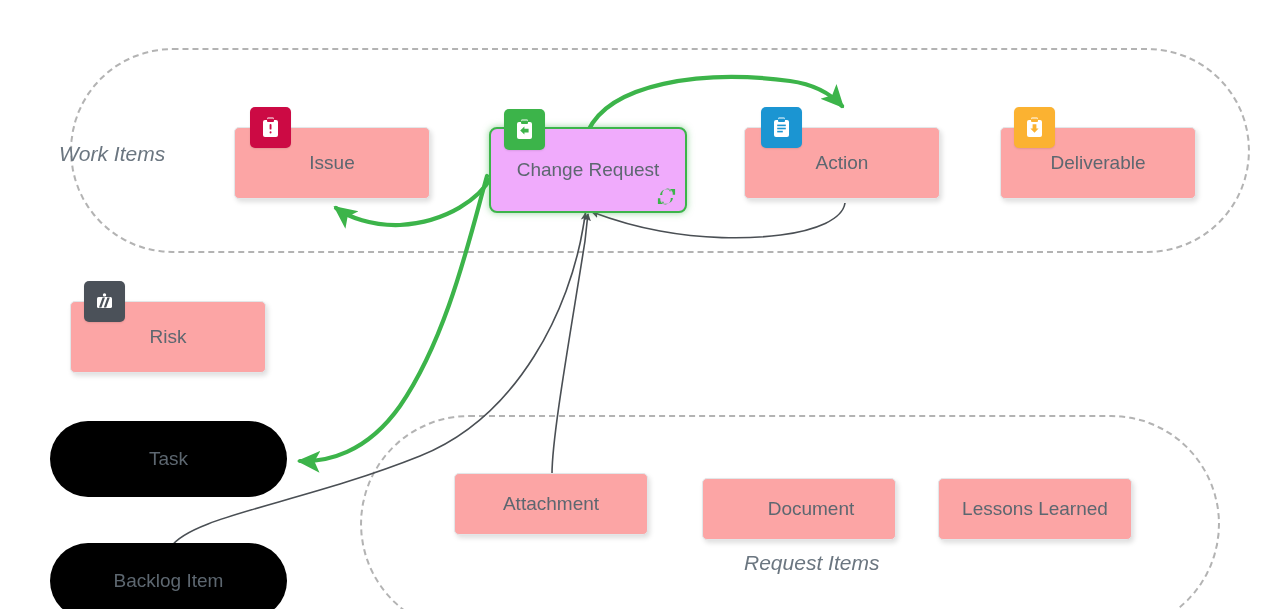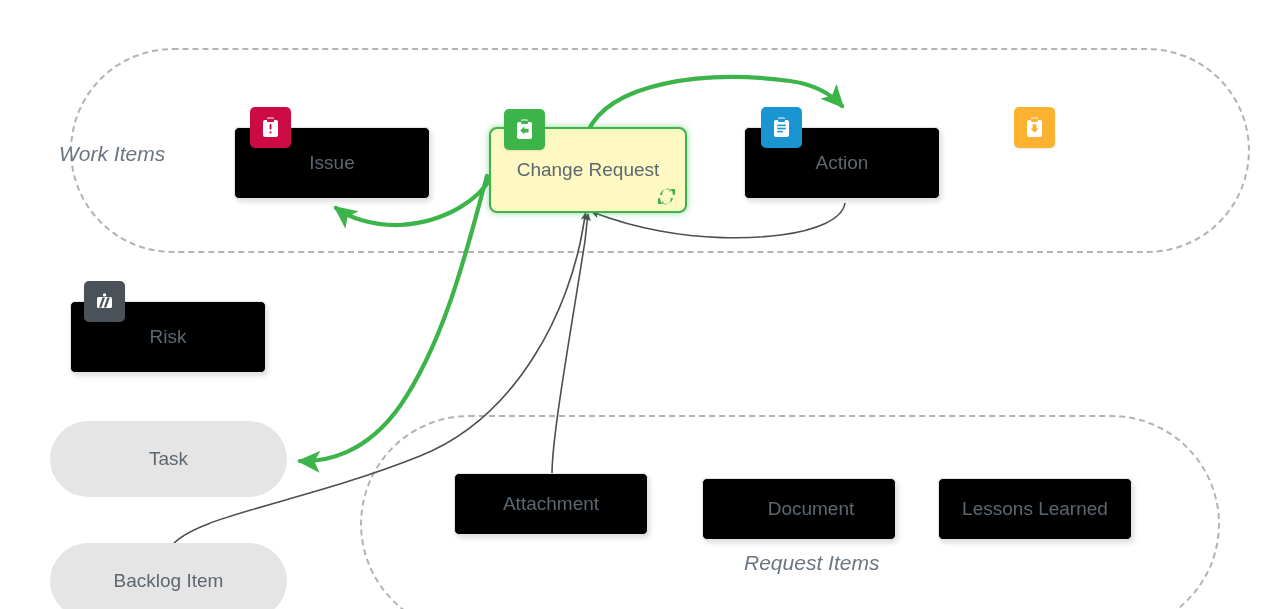--- a/index.html
+++ b/index.html
@@ -46,33 +46,33 @@
     justify-content: center;
     text-align: center;
   }
   .node-label {
     font-size: 19px;
     color: #5d6770;
     line-height: 1.2;
     padding: 0 10px;
   }
   .card {
-    background: #000000;
+    background: #fca5a5;
     border: 1px solid #e3e6e8;
     border-radius: 5px;
     box-shadow: 2px 3px 5px rgba(0,0,0,0.13);
   }
   .card-selected {
-    background: #fef9c3;
+    background: #f0abfc;
     border: 2px solid #3cb44a;
     border-radius: 8px;
     box-shadow: 0 0 7px rgba(60,180,74,0.55);
   }
   .pill {
-    background: #e5e5e5;
+    background: #000000;
     border: none;
     border-radius: 38px;
     box-shadow: none;
   }
   .pill .node-label {
     color: #5d6770;
   }
   .badge {
     position: absolute;
     width: 41px;
@@ -166,20 +166,23 @@
     <svg width="19" height="21" viewBox="0 0 19 21" xmlns="http://www.w3.org/2000/svg">
       <rect x="2" y="3" width="15" height="17" rx="2" fill="#ffffff"></rect>
       <rect x="6" y="0.5" width="7" height="4" rx="1.2" fill="#ffffff"></rect>
       <rect x="6" y="1.5" width="7" height="3.5" rx="1" fill="#1b95d2"></rect>
       <rect x="5.2" y="7.6" width="8.6" height="1.6" fill="#1b95d2"></rect>
       <rect x="5.2" y="10.7" width="8.6" height="1.6" fill="#1b95d2"></rect>
       <rect x="5.2" y="13.8" width="5.6" height="1.6" fill="#1b95d2"></rect>
     </svg>
   </div>
 
+  <div class="node card" style="left:1000px; top:91px; width:196px; height:72px;">
+    <span class="node-label">Deliverable</span>
+  </div>
   <div class="badge" style="left:1014px; top:71px; background:#fbb231;">
     <svg width="19" height="21" viewBox="0 0 19 21" xmlns="http://www.w3.org/2000/svg">
       <rect x="2" y="3" width="15" height="17" rx="2" fill="#ffffff"></rect>
       <rect x="6" y="0.5" width="7" height="4" rx="1.2" fill="#ffffff"></rect>
       <rect x="6" y="1.5" width="7" height="3.5" rx="1" fill="#fbb231"></rect>
       <path d="M7.6 7.2 L11.4 7.2 L11.4 11.4 L13.6 11.4 L9.5 15.8 L5.4 11.4 L7.6 11.4 Z" fill="#fbb231"></path>
     </svg>
   </div>
 
   <div class="node card" style="left:70px; top:265px; width:196px; height:72px;justify-content:center;">

